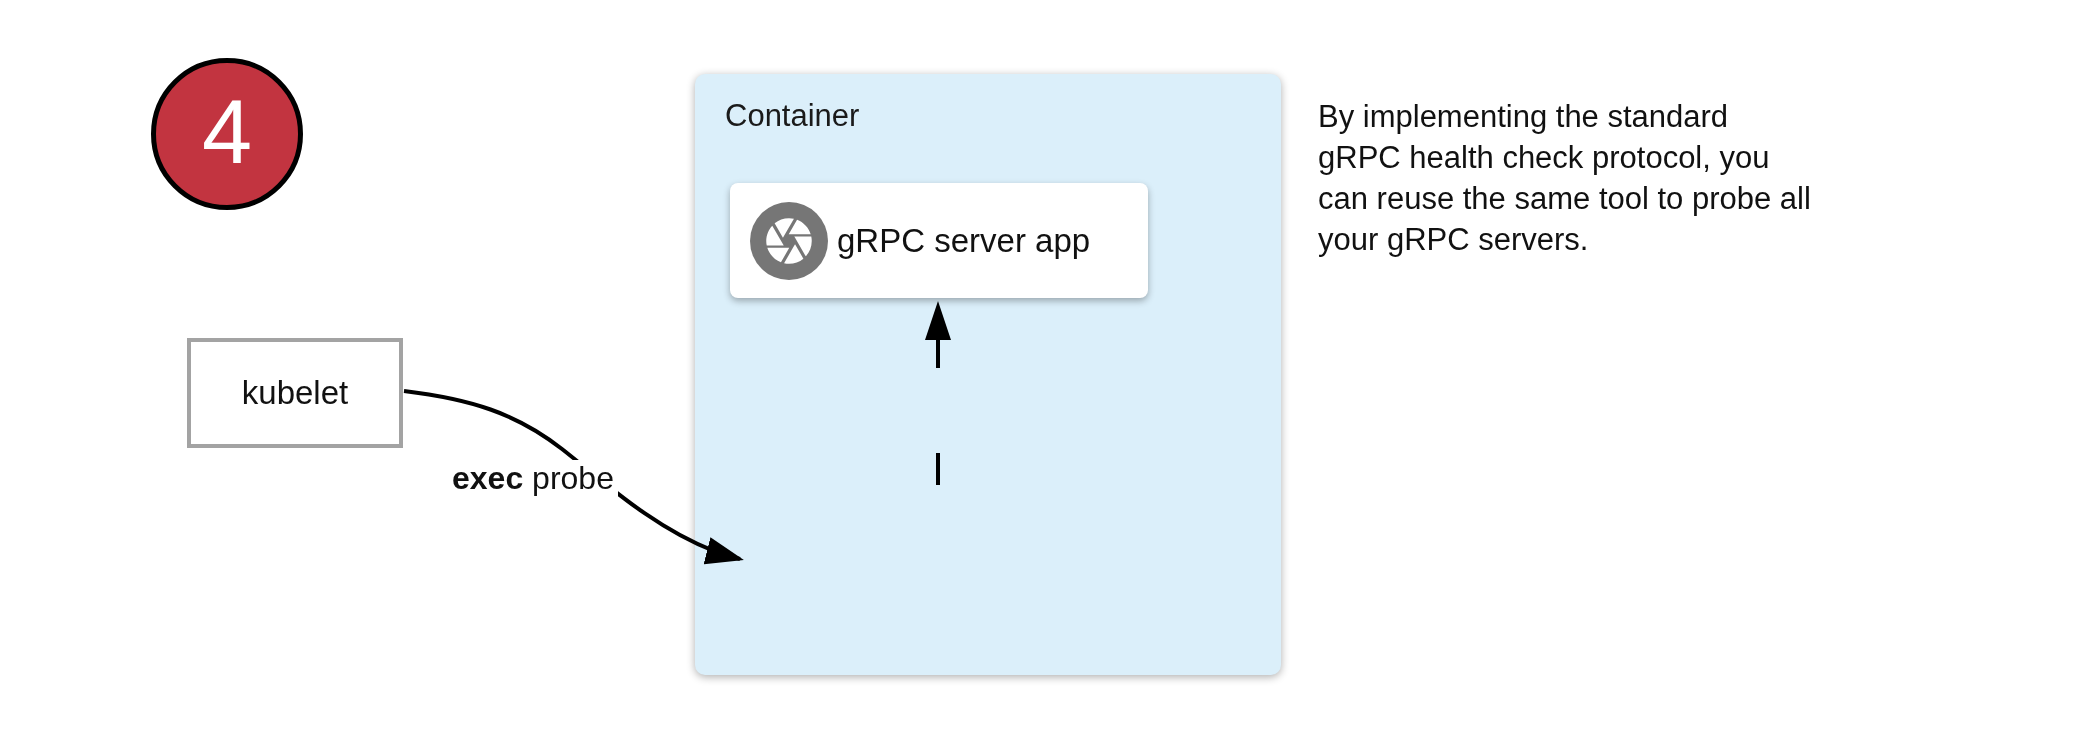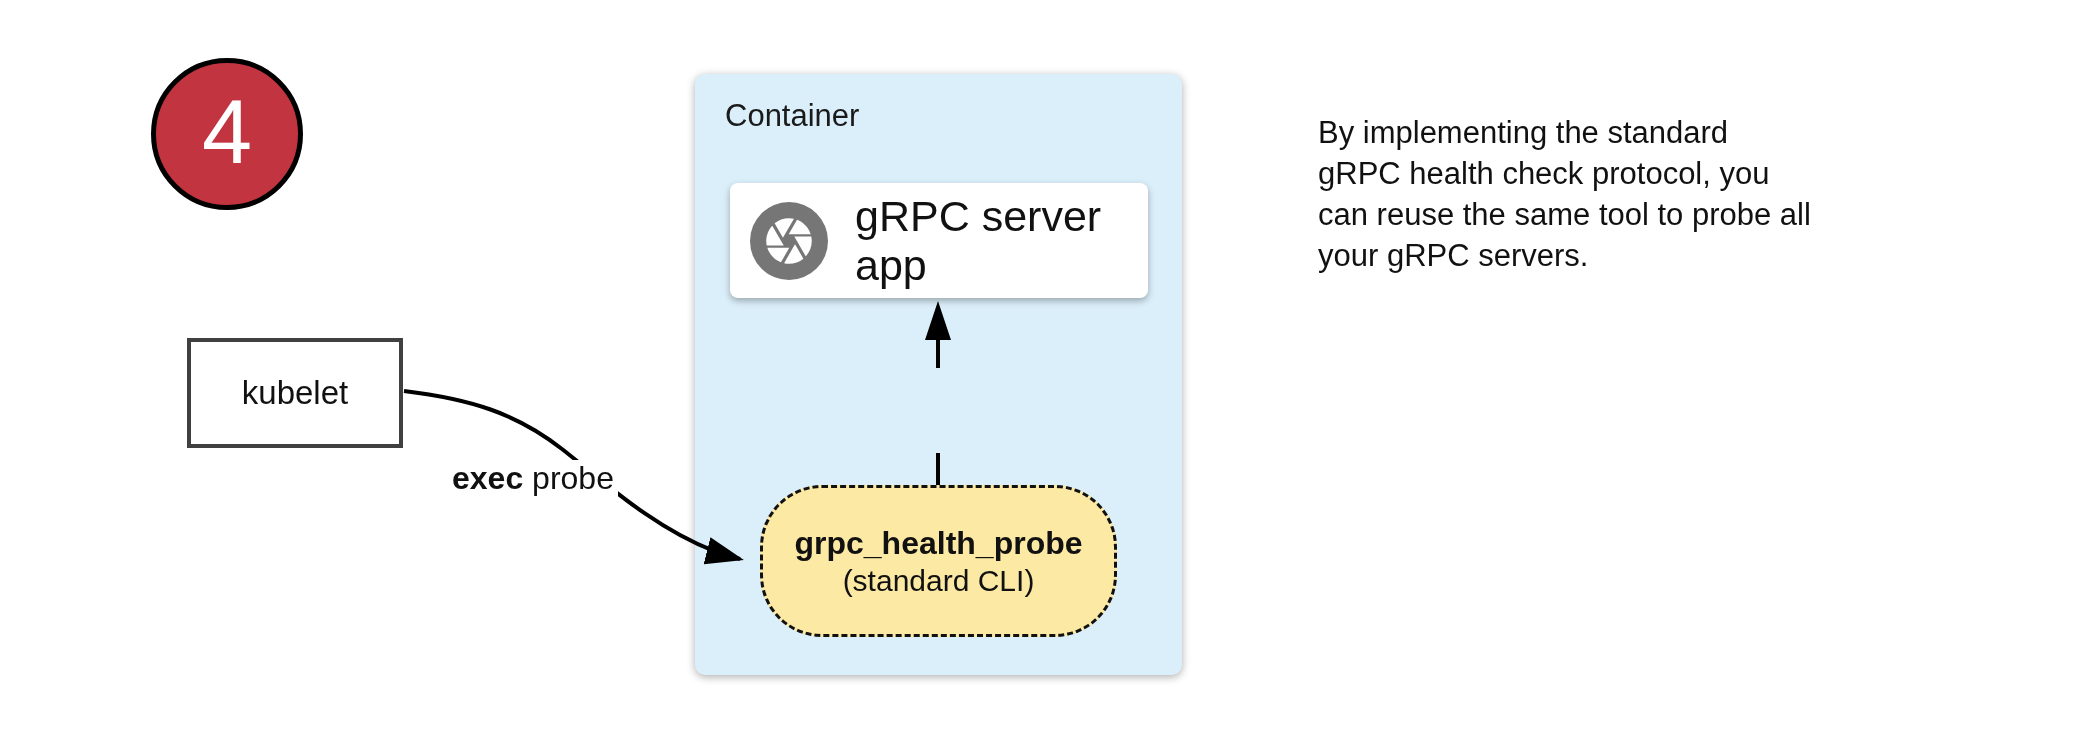--- a/index.html
+++ b/index.html
@@ -28,28 +28,28 @@
     display:flex;align-items:center;justify-content:center;
   }
   .step-badge .num{
     color:#fff;font-size:90px;line-height:1;font-weight:400;
     transform:translateY(-2px);
   }
   
   .kubelet-box{
     position:absolute;left:187px;top:338px;
     width:216px;height:110px;
-    background:#fff;border:4px solid #404040;
+    background:#fff;border:4px solid #a3a3a3;
     display:flex;align-items:center;justify-content:center;
     font-size:33px;
   }
   
   .container-box{
     position:absolute;left:695px;top:74px;
-    width:487px;height:601px;
+    width:586px;height:601px;
     background:var(--container-blue);
     border-radius:10px;
     box-shadow:0 2px 9px rgba(0,0,0,0.32);
     z-index:1;
   }
   .container-label{
     position:absolute;left:30px;top:24px;
     font-size:31px;color:#1a1a1a;
   }
   
@@ -57,21 +57,21 @@
     position:absolute;left:35px;top:109px;
     width:418px;height:115px;
     background:#ffffff;border-radius:8px;
     box-shadow:0 3px 7px rgba(0,0,0,0.30);
     display:flex;align-items:center;
     padding-left:20px;
   }
   .server-box .grpc-icon{width:78px;height:78px;flex:0 0 auto;}
   .grpc-icon .icon-circle{fill:var(--icon-gray);}
   .grpc-icon .icon-blades{fill:#ffffff;}
-  .server-box .server-label{font-size:43px;margin-left:27px;}
+  .server-box .server-label{font-size:33px;margin-left:9px;}
   
   .probe-pill{
     position:absolute;left:65px;top:411px;
     width:357px;height:152px;
     background:var(--pill-yellow);
     border:3.5px dashed #111;
     border-radius:62px;
     display:flex;flex-direction:column;align-items:center;justify-content:center;
     text-align:center;
   }
@@ -89,21 +89,21 @@
     white-space:pre-line;z-index:4;
   }
   .exec-label{
     position:absolute;left:448px;top:412px;
     background:#ffffff;padding:0 4px;
     font-size:32px;z-index:4;margin-top:48px;
   }
   .exec-label .b{font-weight:bold;}
   
   .note-text{
-    position:absolute;left:1318px;top:112px;width:620px;
+    position:absolute;left:1318px;top:96px;width:620px;
     font-size:31px;line-height:41px;
     white-space:pre-line;
   }
 </style>
 </head>
 <body>
 
 <div class="stage">
 
   <div class="step-badge">
@@ -120,24 +120,20 @@
     <div class="server-box">
       <svg class="grpc-icon" viewBox="0 0 24 24" aria-hidden="true">
         <circle class="icon-circle" cx="12" cy="12" r="12"></circle>
         <g transform="translate(3.6,3.6) scale(0.7)">
           <path class="icon-blades" d="M9.4 10.5l4.77-8.26C13.47 2.09 12.75 2 12 2c-2.4 0-4.6.85-6.32 2.25l3.66 6.35.06-.1zM21.54 9c-.92-2.92-3.15-5.26-6-6.34L11.88 9h9.66zm.26 1h-7.49l.29.5 4.76 8.25C21 16.97 22 14.61 22 12c0-.69-.07-1.35-.2-2zM8.54 12l-3.9-6.75C3.01 7.03 2 9.39 2 12c0 .69.07 1.35.2 2h7.49l-1.15-2zm-6.08 3c.92 2.92 3.15 5.26 6 6.34L12.12 15H2.46zm11.27 0l-3.9 6.76c.7.15 1.42.24 2.17.24 2.4 0 4.6-.85 6.32-2.25l-3.66-6.35-.93 1.6z"></path>
         </g>
       </svg>
       <span class="server-label">gRPC server app</span>
     </div>
 
-    <div class="probe-pill">
-      <div class="pill-title">grpc_health_probe</div>
-      <div class="pill-sub">(standard CLI)</div>
-    </div>
   </div>
 
   <svg class="arrows" viewBox="0 0 2100 750" aria-hidden="true">
     <defs>
       <marker id="arrowhead" markerWidth="9.5" markerHeight="7" refX="8.5" refY="3.5" orient="auto" markerUnits="strokeWidth">
         <path d="M0,0 L9.5,3.5 L0,7 Z" fill="#000"></path>
       </marker>
     </defs>
 
     <path d="M 404 391 C 470 399, 516 413, 562 449 C 604 482, 654 528, 714 551 C 724 555, 732 557, 740 559" fill="none" stroke="#000" stroke-width="4" marker-end="url(#arrowhead)"></path>

